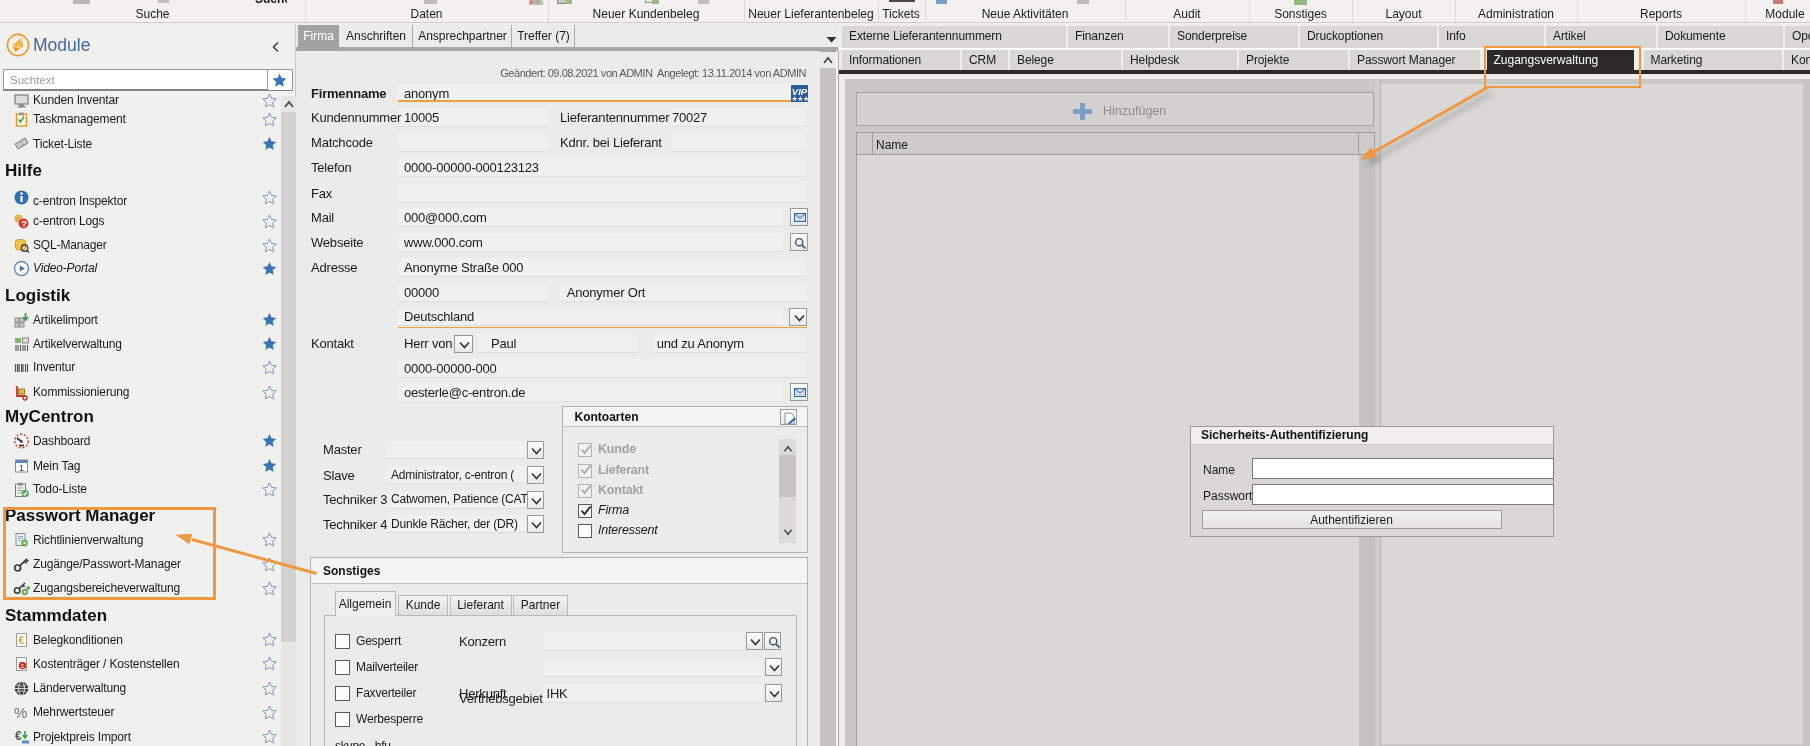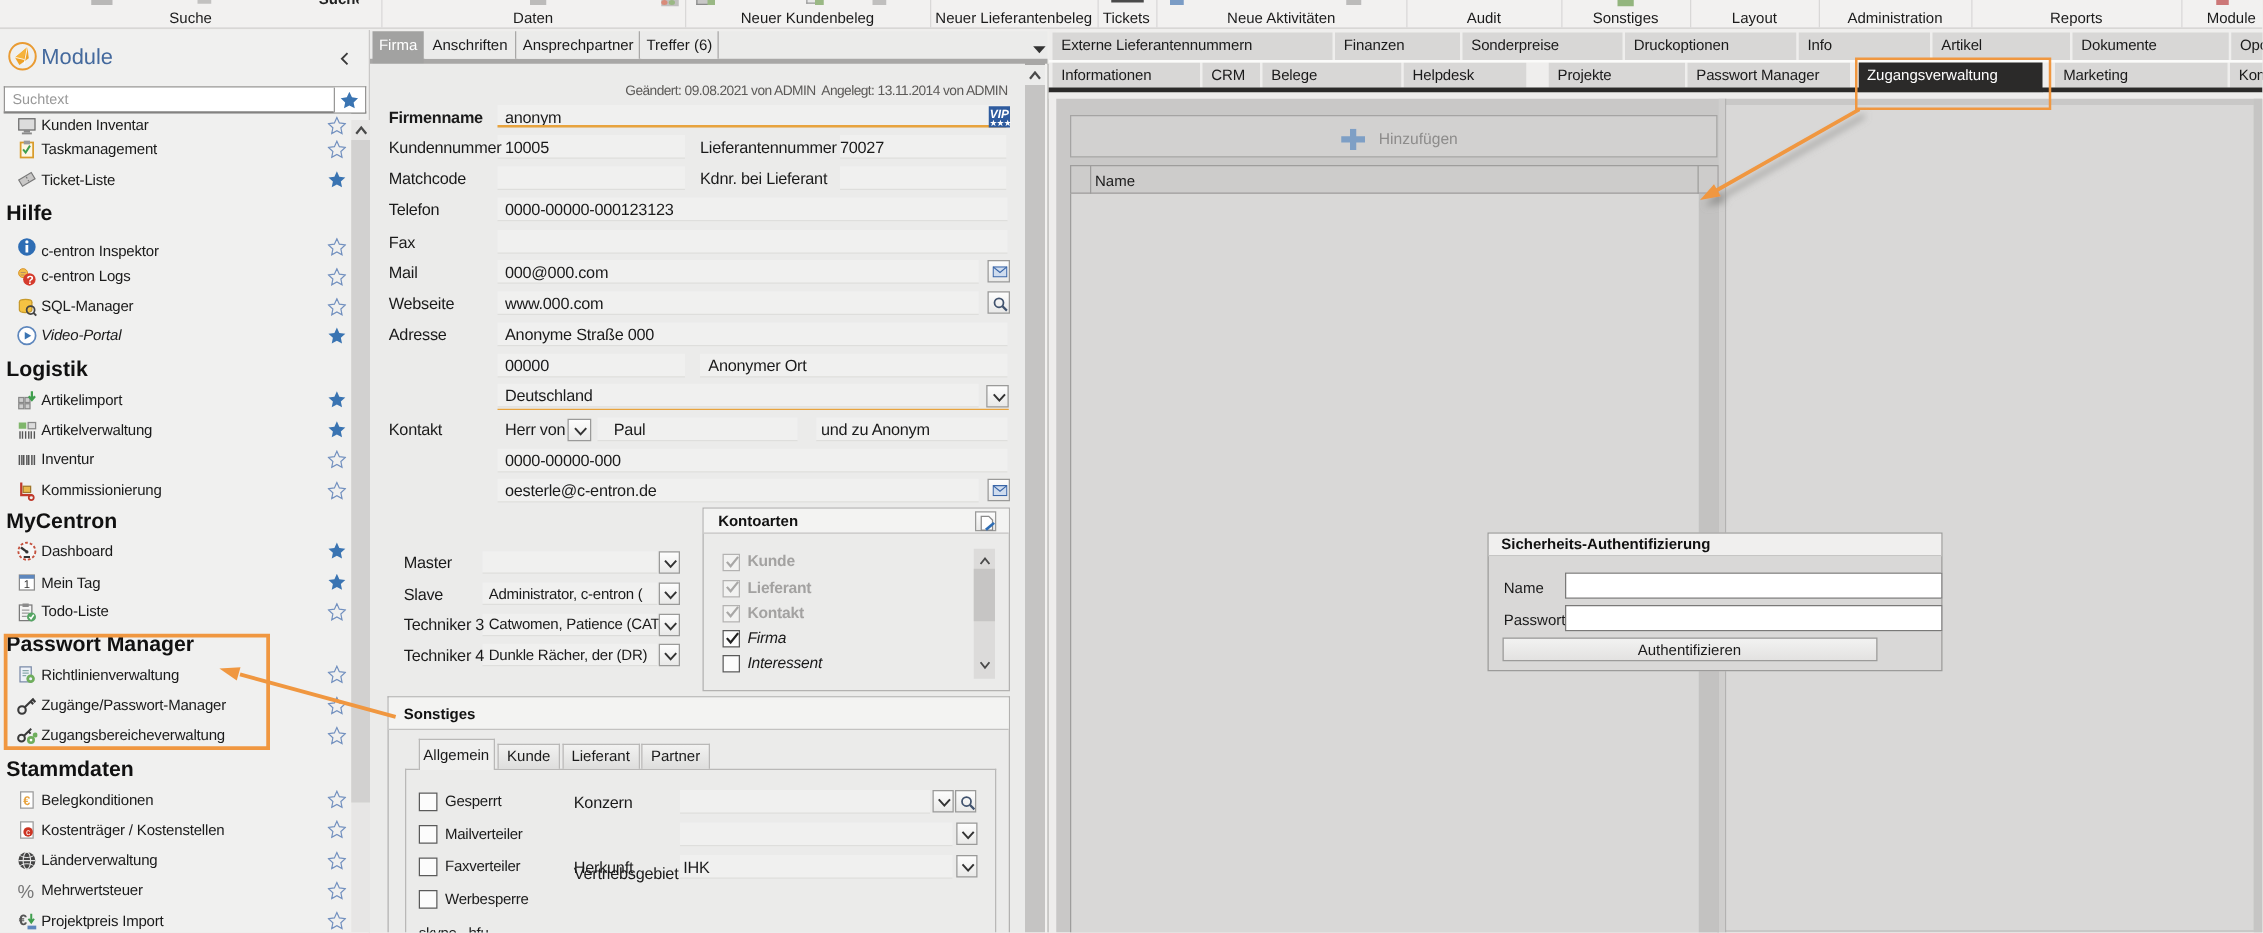--- a/index.html
+++ b/index.html
@@ -316,21 +316,21 @@
       <rect x="9" y="12.5" width="7" height="3" fill="#5e87bd"></rect>
     </svg>
 <svg class="star" style="top:729.2px" viewBox="0 0 16 16">
       <path d="M8 1 L10.1 5.7 L15.2 6.3 L11.4 9.8 L12.4 14.8 L8 12.3 L3.6 14.8 L4.6 9.8 L0.8 6.3 L5.9 5.7 Z" fill="none" stroke="#7290bf" stroke-width="1"></path>
     </svg>
 
 <div class="abs" style="left:296px;top:25px;width:542px;height:22px;background:#ebebea;"></div>
 <div class="abs" style="left:296px;top:47px;width:542px;height:4.5px;background:#a8a7a6;"></div>
 <div class="mtab" style="left:340px;width:73px;">Anschriften</div>
 <div class="mtab" style="left:414px;width:98px;">Ansprechpartner</div>
-<div class="mtab" style="left:513px;width:62px;">Treffer (6)</div>
+<div class="mtab" style="left:513px;width:62px;">Treffer (7)</div>
 <div class="abs" style="left:298px;top:25px;width:41px;height:26.5px;background:#a2a2a1;font-size:12px;color:#fff;line-height:23px;text-align:center;">Firma</div>
 <svg class="abs" style="left:826px;top:36px;" width="11" height="8" viewBox="0 0 11 8">
       <path d="M0.5 1 L5.5 6.5 L10.5 1 Z" fill="#333"></path>
     </svg>
 
 <div class="abs" id="midpanel"></div>
 
 <div class="abs" style="left:820px;top:51.5px;width:16px;height:17px;background:#ebebea;"></div>
 <svg class="abs" style="left:823px;top:56px;" width="10" height="9" viewBox="0 0 10 9">
       <path d="M1 7 L5 2 L9 7" stroke="#4a4a4a" stroke-width="1.8" fill="none"></path>
@@ -539,21 +539,21 @@
 <div class="rtab" style="left:1068px;top:26px;width:100px;height:21.5px;line-height:21.5px;padding-left:7px;">Finanzen</div>
 <div class="rtab" style="left:1170px;top:26px;width:128px;height:21.5px;line-height:21.5px;padding-left:7px;">Sonderpreise</div>
 <div class="rtab" style="left:1300px;top:26px;width:137px;height:21.5px;line-height:21.5px;padding-left:7px;">Druckoptionen</div>
 <div class="rtab" style="left:1439px;top:26px;width:105px;height:21.5px;line-height:21.5px;padding-left:7px;">Info</div>
 <div class="rtab" style="left:1546px;top:26px;width:110px;height:21.5px;line-height:21.5px;padding-left:7px;">Artikel</div>
 <div class="rtab" style="left:1658px;top:26px;width:125px;height:21.5px;line-height:21.5px;padding-left:7px;">Dokumente</div>
 <div class="rtab" style="left:1785px;top:26px;width:27px;height:21.5px;line-height:21.5px;padding-left:7px;">Opc</div>
 <div class="rtab" style="left:842px;top:49.5px;width:118px;height:20px;line-height:20px;padding-left:7px;">Informationen</div>
 <div class="rtab" style="left:962px;top:49.5px;width:46px;height:20px;line-height:20px;padding-left:7px;">CRM</div>
 <div class="rtab" style="left:1010px;top:49.5px;width:111px;height:20px;line-height:20px;padding-left:7px;">Belege</div>
-<div class="rtab" style="left:1123px;top:49.5px;width:98px;height:20px;line-height:20px;padding-left:7px;">Helpdesk</div>
+<div class="rtab" style="left:1123px;top:49.5px;width:114px;height:20px;line-height:20px;padding-left:7px;">Helpdesk</div>
 <div class="rtab" style="left:1239px;top:49.5px;width:109px;height:20px;line-height:20px;padding-left:7px;">Projekte</div>
 <div class="rtab" style="left:1350px;top:49.5px;width:130px;height:20px;line-height:20px;padding-left:7px;">Passwort Manager</div>
 <div class="rtab" style="left:1643.5px;top:49.5px;width:138.5px;height:20px;line-height:20px;padding-left:7px;">Marketing</div>
 <div class="rtab" style="left:1784px;top:49.5px;width:28px;height:20px;line-height:20px;padding-left:7px;">Kond</div>
 <div class="abs" style="left:838.5px;top:69.5px;width:971.5px;height:4px;background:#2b2a29;"></div>
 <div class="abs" style="left:838.5px;top:73.5px;width:971.5px;height:5px;background:#eeedec;"></div>
 <div class="abs" style="left:1486.5px;top:48px;width:147px;height:25.5px;background:#2b2a29;font-size:12px;color:#fff;line-height:25.5px;padding-left:7px;">Zugangsverwaltung</div>
 <div class="abs" style="left:1486.5px;top:73.5px;width:147px;height:5px;background:#eeedec;"></div>
 <div class="abs" style="left:839px;top:47.5px;width:971px;height:2px;background:#fbfbfa;"></div>
 <div class="abs" id="rightwrap"></div>

